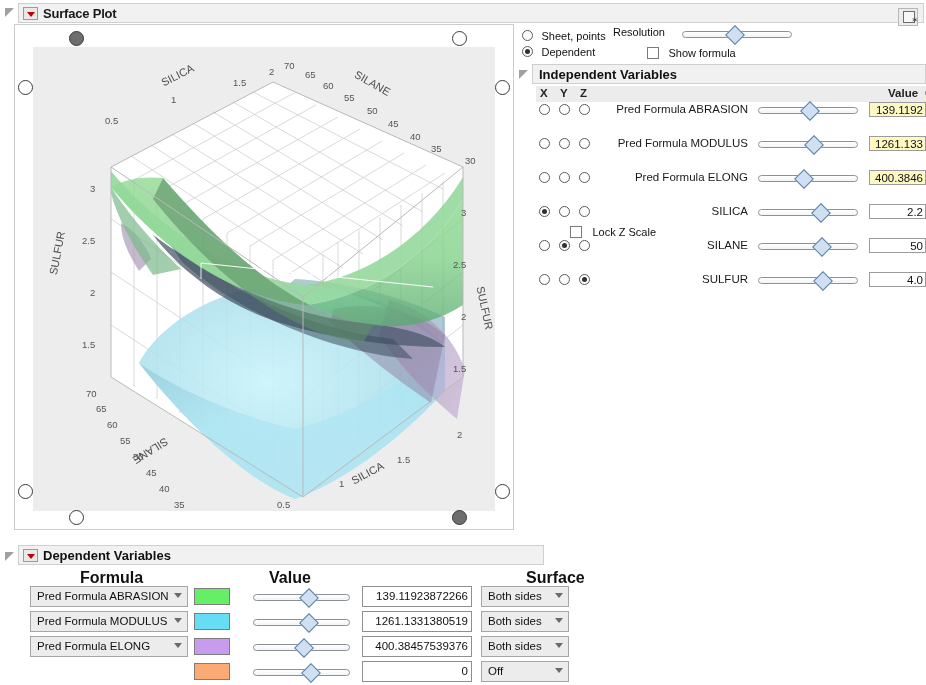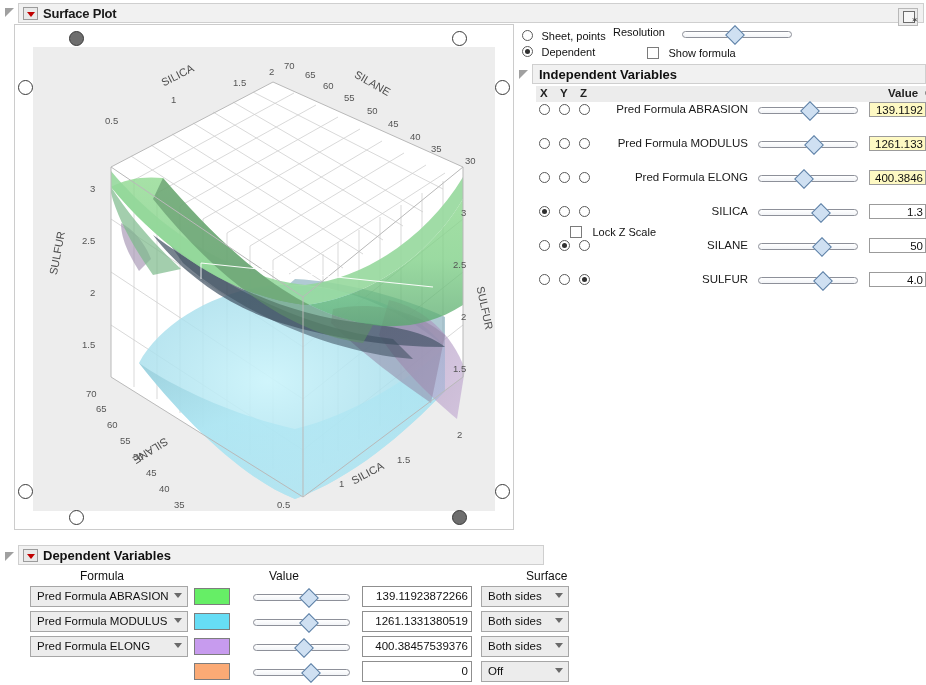--- a/index.html
+++ b/index.html
@@ -146,21 +146,21 @@
   }
   .iv-val.gray { background:#fef9c3; }
 
   
   #dep-panel { position:absolute; left:0px; top:545px; width:560px; }
   #dep-title-bar {
     position:absolute; left:18px; top:0; width:526px; height:20px;
     background:#f1f1f1; border:1px solid #cfcfcf; box-sizing:border-box;
   }
   .dep-head {
-    position:absolute; top:24px; font-size:12px; font-weight:normal; color:#111;
+    position:absolute; top:24px; font-size:16px; font-weight:bold; color:#111;
   }
   .dep-row { position:absolute; height:22px; }
   .combo {
     position:absolute; left:0; top:0; width:158px; height:21px;
     border:1px solid #a6a6a6; background:#ececec; box-sizing:border-box;
     font-size:11.5px; color:#111; line-height:19px; padding-left:6px;
   }
   .combo .arr {
     position:absolute; right:5px; top:6px; width:0;height:0;
     border-left:4px solid transparent; border-right:4px solid transparent;
@@ -475,21 +475,21 @@
 
         <div class="iv-row" style="top:51px;">
           <span class="radio iv-rb on" style="left:3px;"></span>
           <span class="radio iv-rb" style="left:23px;"></span>
           <span class="radio iv-rb" style="left:43px;"></span>
           <span class="iv-name">SILICA</span>
           <div class="slider iv-slider">
             <div class="track"></div>
             <div class="thumb" style="left:56%;"></div>
           </div>
-          <div class="iv-val">1.3</div>
+          <div class="iv-val">2.2</div>
 
         </div>
 
         <div class="iv-row" style="top:68px;">
           <span class="radio iv-rb" style="left:3px;"></span>
           <span class="radio iv-rb on" style="left:23px;"></span>
           <span class="radio iv-rb" style="left:43px;"></span>
           <span class="iv-name">SILANE</span>
           <div class="slider iv-slider">
             <div class="track"></div>

